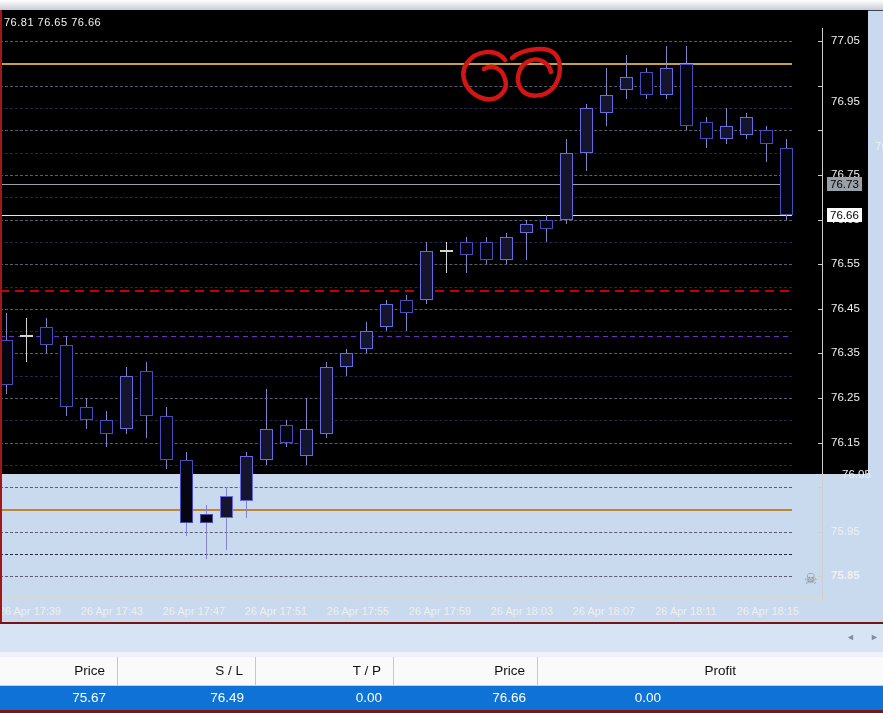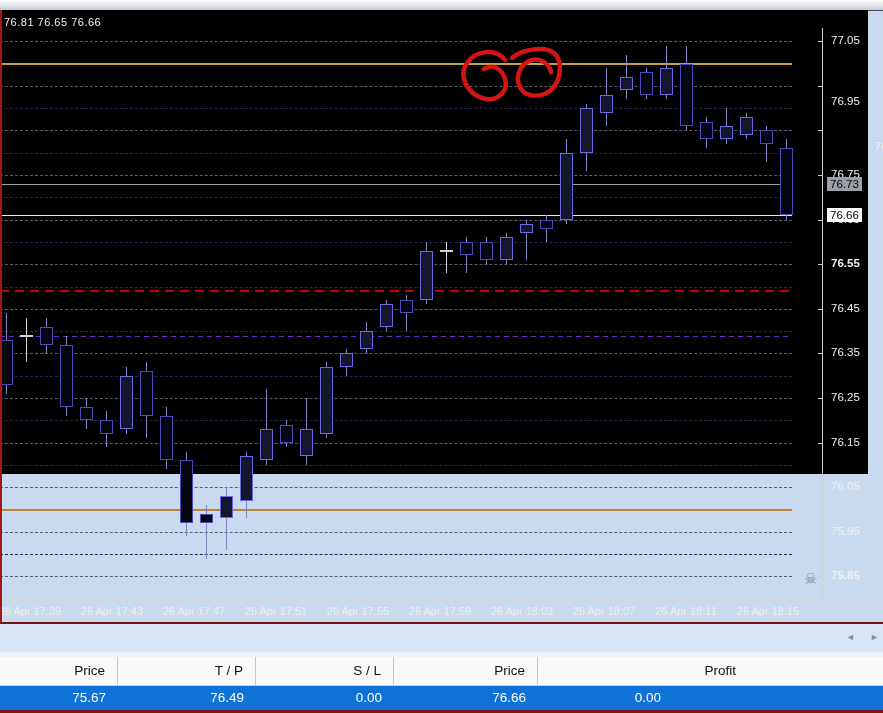--- a/index.html
+++ b/index.html
@@ -266,31 +266,31 @@
       <div class="ylabel" style="top: 24px;">77.05</div>
       <div class="ytick" style="top: 76px;"></div>
       <div class="ylabel" style="top: 85px;">76.95</div>
       <div class="ytick" style="top: 120px;"></div>
       <div class="ylabel" style="top: 130px; margin-left: 44px;">76.85</div>
       <div class="ytick" style="top: 165px;"></div>
       <div class="ylabel" style="top: 158px;">76.75</div>
       <div class="ytick" style="top: 210px;"></div>
       <div class="ylabel" style="top: 203px;">76.65</div>
       <div class="ytick" style="top: 254px;"></div>
-      <div class="ylabel" style="top: 247px; font-weight: bold;">76.55</div>
+      <div class="ylabel" style="top: 247px;">76.55</div>
       <div class="ytick" style="top: 299px;"></div>
       <div class="ylabel" style="top: 292px;">76.45</div>
       <div class="ytick" style="top: 343px;"></div>
       <div class="ylabel" style="top: 336px;">76.35</div>
       <div class="ytick" style="top: 388px;"></div>
       <div class="ylabel" style="top: 381px;">76.25</div>
       <div class="ytick" style="top: 433px;"></div>
       <div class="ylabel" style="top: 426px;">76.15</div>
       <div class="ytick" style="top: 477px;"></div>
-      <div class="ylabel" style="top: 470px;">76.05</div>
+      <div class="ylabel" style="top: 458px; margin-left: 11px;">76.05</div>
       <div class="ytick" style="top: 522px;"></div>
       <div class="ylabel" style="top: 515px;">75.95</div>
       <div class="ytick" style="top: 566px;"></div>
       <div class="ylabel" style="top: 559px; font-weight: bold;">75.85</div>
       <div class="ptag" style="top: 167px; background: rgb(154, 160, 168); color: rgb(0, 0, 0);">76.73</div>
       <div class="ptag" style="top: 198px; background: rgb(255, 255, 255); color: rgb(0, 0, 0);">76.66</div>
       <div class="xtick" style="left: 30px;"></div>
       <div class="xtick" style="left: 112px;"></div>
       <div class="xtick" style="left: 194px;"></div>
       <div class="xtick" style="left: 276px;"></div>
@@ -305,22 +305,22 @@
   <div id="red-sep"></div>
 
   <div id="scroll-strip">
     <span class="scroll-arrow" style="left:846px;">◄</span>
     <span class="scroll-arrow" style="left:870px;">►</span>
   </div>
   <div id="gap-strip"></div>
 
   <div id="table-header">
       <div class="hcell" style="width: 118px;">Price</div>
+      <div class="hcell" style="width: 138px;">S / L</div>
       <div class="hcell" style="width: 138px;">T / P</div>
-      <div class="hcell" style="width: 138px;">S / L</div>
       <div class="hcell" style="width: 144px;">Price</div>
       <div class="hcell" style="width: 210px;">Profit</div>
     </div>
   <div id="table-row">
       <div class="rcell" style="width: 118px;">75.67</div>
       <div class="rcell" style="width: 138px;">76.49</div>
       <div class="rcell" style="width: 138px;">0.00</div>
       <div class="rcell" style="width: 144px;">76.66</div>
       <div class="rcell" style="width: 135px;">0.00</div>
       <div class="rcell" style="width: 210px; margin-top: 16px;">99<span id="close-x">×</span></div>

